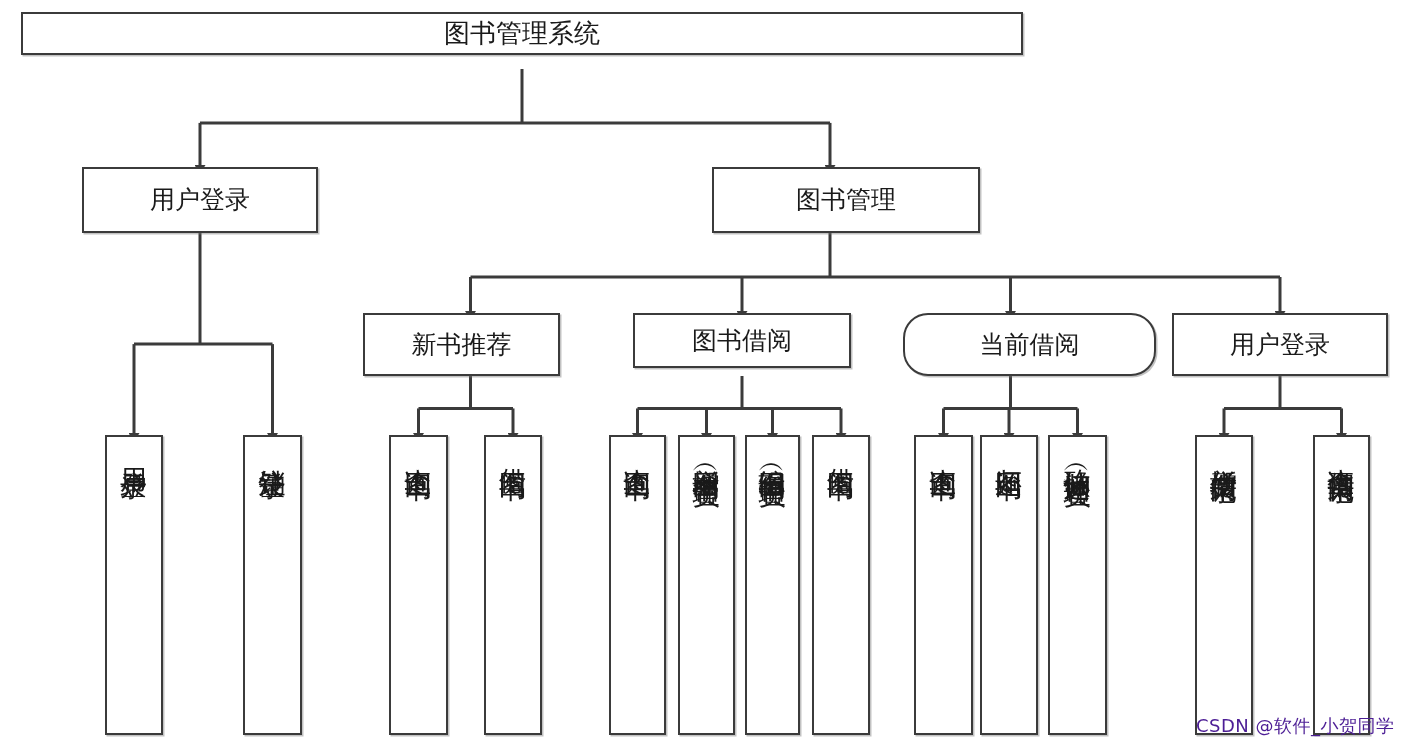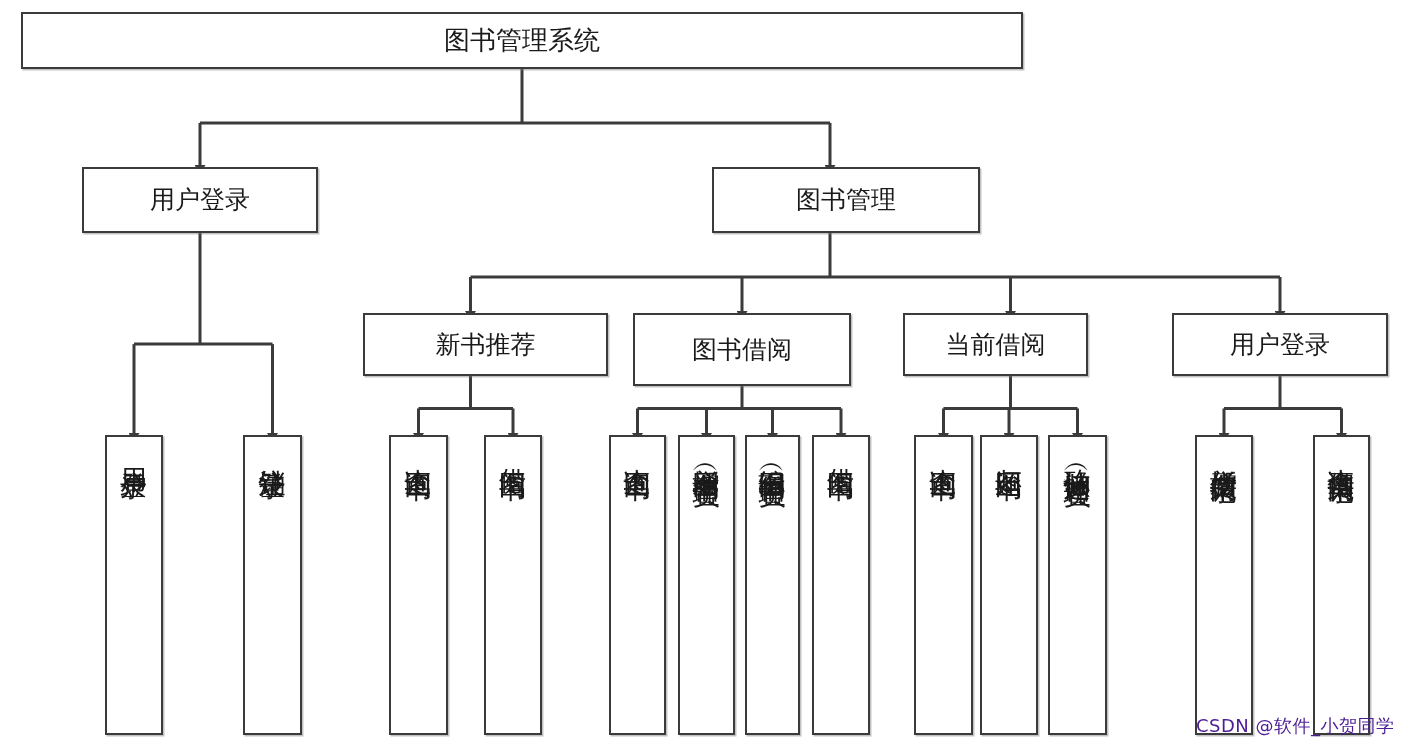--- a/index.html
+++ b/index.html
@@ -115,36 +115,36 @@
         <line x1="1009" y1="408.45" x2="1009" y2="434" stroke="#3b3b3b" stroke-width="3" marker-end="url(#arrowhead)"></line>
         <line x1="1077.5" y1="408.45" x2="1077.5" y2="434" stroke="#3b3b3b" stroke-width="3" marker-end="url(#arrowhead)"></line>
         <line x1="1280" y1="376" x2="1280" y2="408.45" stroke="#3b3b3b" stroke-width="3"></line>
         <line x1="1224" y1="408.45" x2="1341.5" y2="408.45" stroke="#3b3b3b" stroke-width="3"></line>
         <line x1="1224" y1="408.45" x2="1224" y2="434" stroke="#3b3b3b" stroke-width="3" marker-end="url(#arrowhead)"></line>
         <line x1="1341.5" y1="408.45" x2="1341.5" y2="434" stroke="#3b3b3b" stroke-width="3" marker-end="url(#arrowhead)"></line>
       </g>
   </svg>
 
   <div id="node-layer">
-      <div class="node horiz root" style="left: 21px; top: 12px; width: 1002px; height: 57px;">
+      <div class="node horiz root" style="left: 21px; top: 12px; width: 1002px; height: 43px;">
         <div class="label">图书管理系统</div>
       </div>
       <div class="node horiz" style="left: 82px; top: 167px; width: 236px; height: 66px;">
         <div class="label">用户登录</div>
       </div>
       <div class="node horiz" style="left: 712px; top: 167px; width: 268px; height: 66px;">
         <div class="label">图书管理</div>
       </div>
-      <div class="node horiz" style="left: 363px; top: 313px; width: 245px; height: 63px;">
+      <div class="node horiz" style="left: 363px; top: 313px; width: 197px; height: 63px;">
         <div class="label">新书推荐</div>
       </div>
-      <div class="node horiz" style="left: 633px; top: 313px; width: 218px; height: 73px; align-items: center;">
+      <div class="node horiz" style="left: 633px; top: 313px; width: 218px; height: 55px; align-items: center;">
         <div class="label">图书借阅</div>
       </div>
-      <div class="node horiz" style="left: 903px; top: 313px; width: 185px; height: 63px;">
+      <div class="node horiz" style="left: 903px; top: 313px; width: 253px; height: 63px; border-radius: 25px;">
         <div class="label">当前借阅</div>
       </div>
       <div class="node horiz" style="left: 1172px; top: 313px; width: 216px; height: 63px;">
         <div class="label">用户登录</div>
       </div>
       <div class="node vert" style="left: 105px; top: 435px; width: 58px; height: 300px;">
         <div class="label">用户登录</div>
       </div>
       <div class="node vert" style="left: 243px; top: 435px; width: 59px; height: 300px;">
         <div class="label">注销登录</div>

